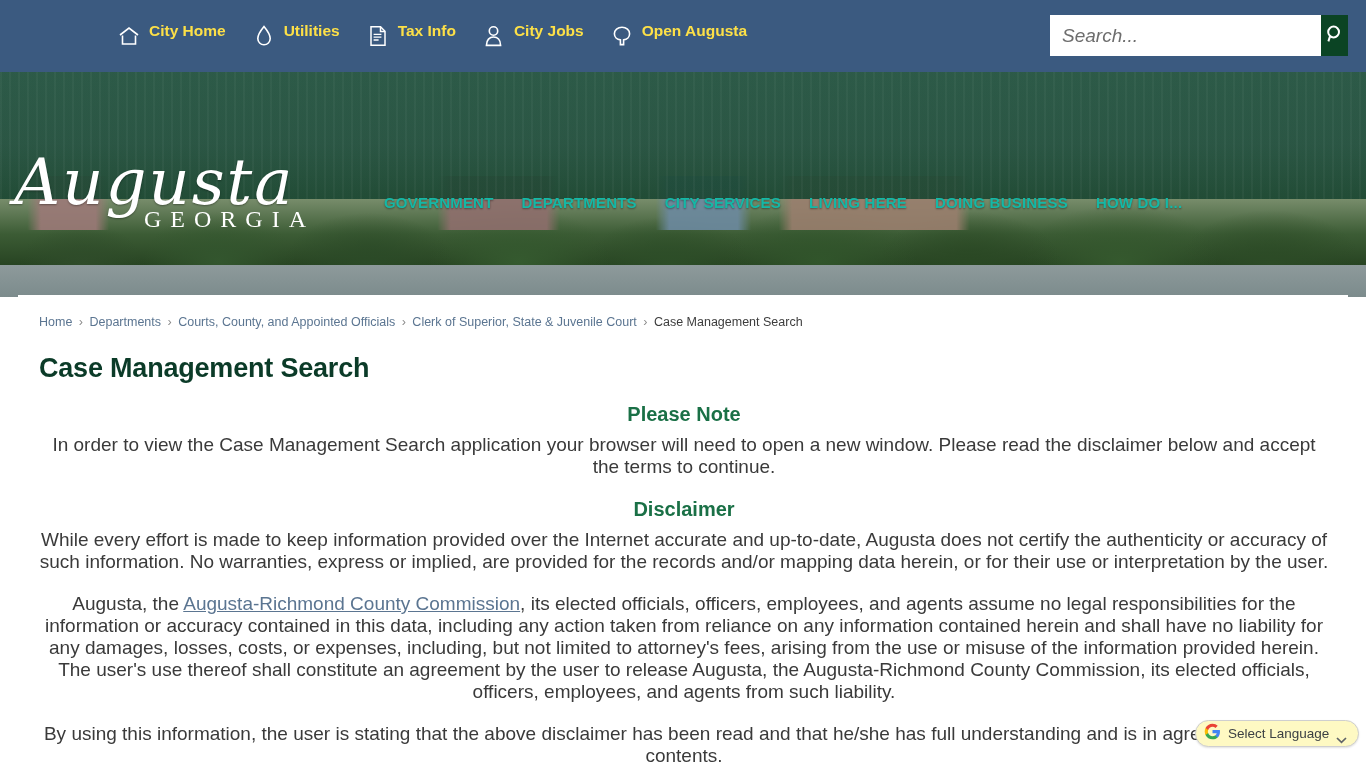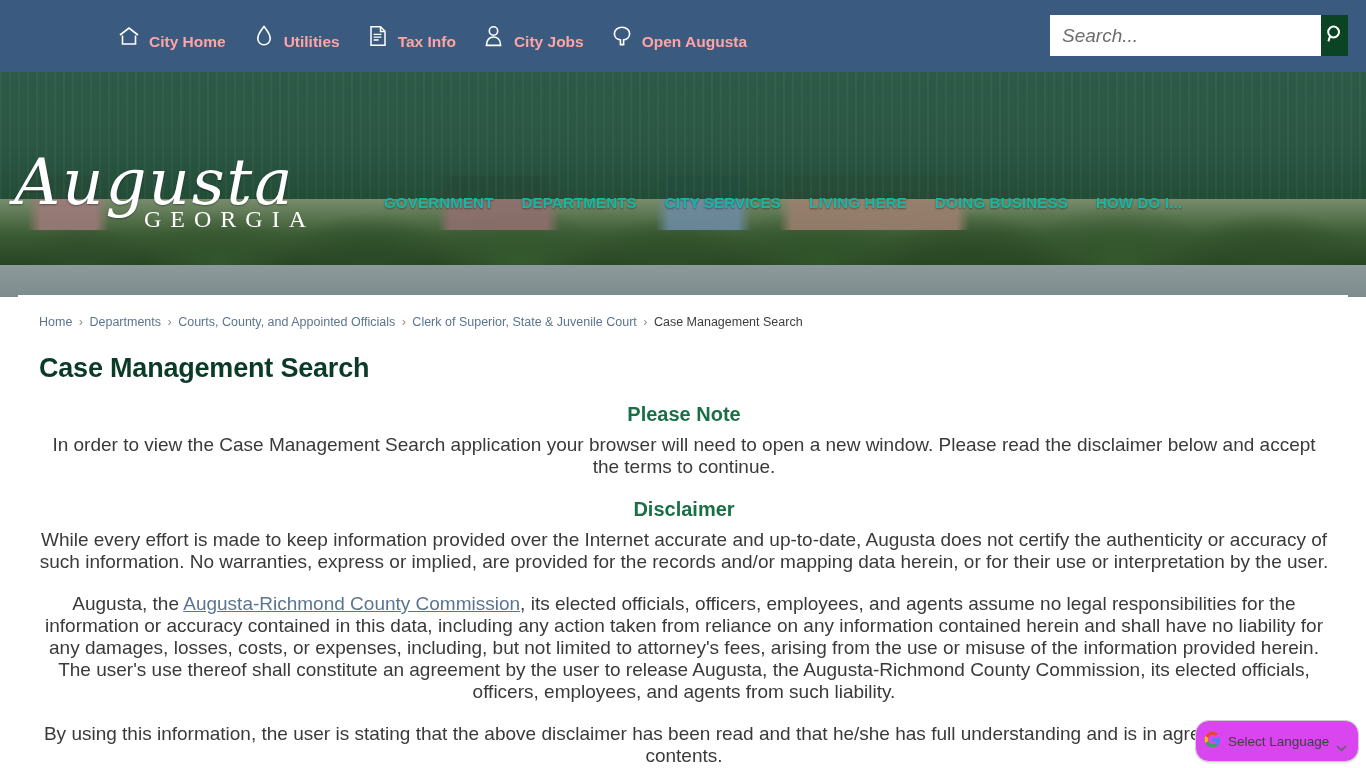--- a/index.html
+++ b/index.html
@@ -17,22 +17,22 @@
     width: 1366px; height: 72px;
     background: #3b5a80;
     display: flex; align-items: center;
   }
   .toplinks {
     display: flex; align-items: center;
     margin-left: 117px;
     gap: 26px;
   }
   .toplink {
-    display: flex; align-items: flex-end; gap: 8px;
-    color: #fca5a5;
+    display: flex; align-items: flex-start; gap: 8px;
+    color: #fde047;
     font-size: 15.5px; font-weight: bold;
     text-decoration: none;
     line-height: 1;
     white-space: nowrap;
   }
   .toplink .ico { display: inline-flex; align-items: center; justify-content: center; width: 24px; height: 26px; }
   .toplink .ico svg { display: block; }
 
   .searchwrap {
     position: absolute; top: 15px; left: 1050px;
@@ -174,22 +174,22 @@
   .agree {
     margin-top: 22px;
     font-size: 14.6px; color: #3a3a3a;
   }
   .agree a { color: #4a5f77; text-decoration: underline; }
   .agree .pipe { padding: 0 5px; color: #3a3a3a; }
 
   
   .gtrans {
     position: absolute; left: 1195px; top: 720px;
-    height: 42px; padding: 0 11px 0 8px;
-    background: #d946ef;
+    height: 27px; padding: 0 11px 0 8px;
+    background: #fef9c3;
     border: 1px solid #cfcfcf;
     border-radius: 14px;
     display: flex; align-items: center; gap: 7px;
     box-shadow: 0 1px 2px rgba(0,0,0,.12);
     cursor: pointer;
   }
   .gtrans .glabel { font-size: 13.5px; color: #3c4043; }
   .chev { width: 11px; height: 7px; }
 </style>
 </head>

